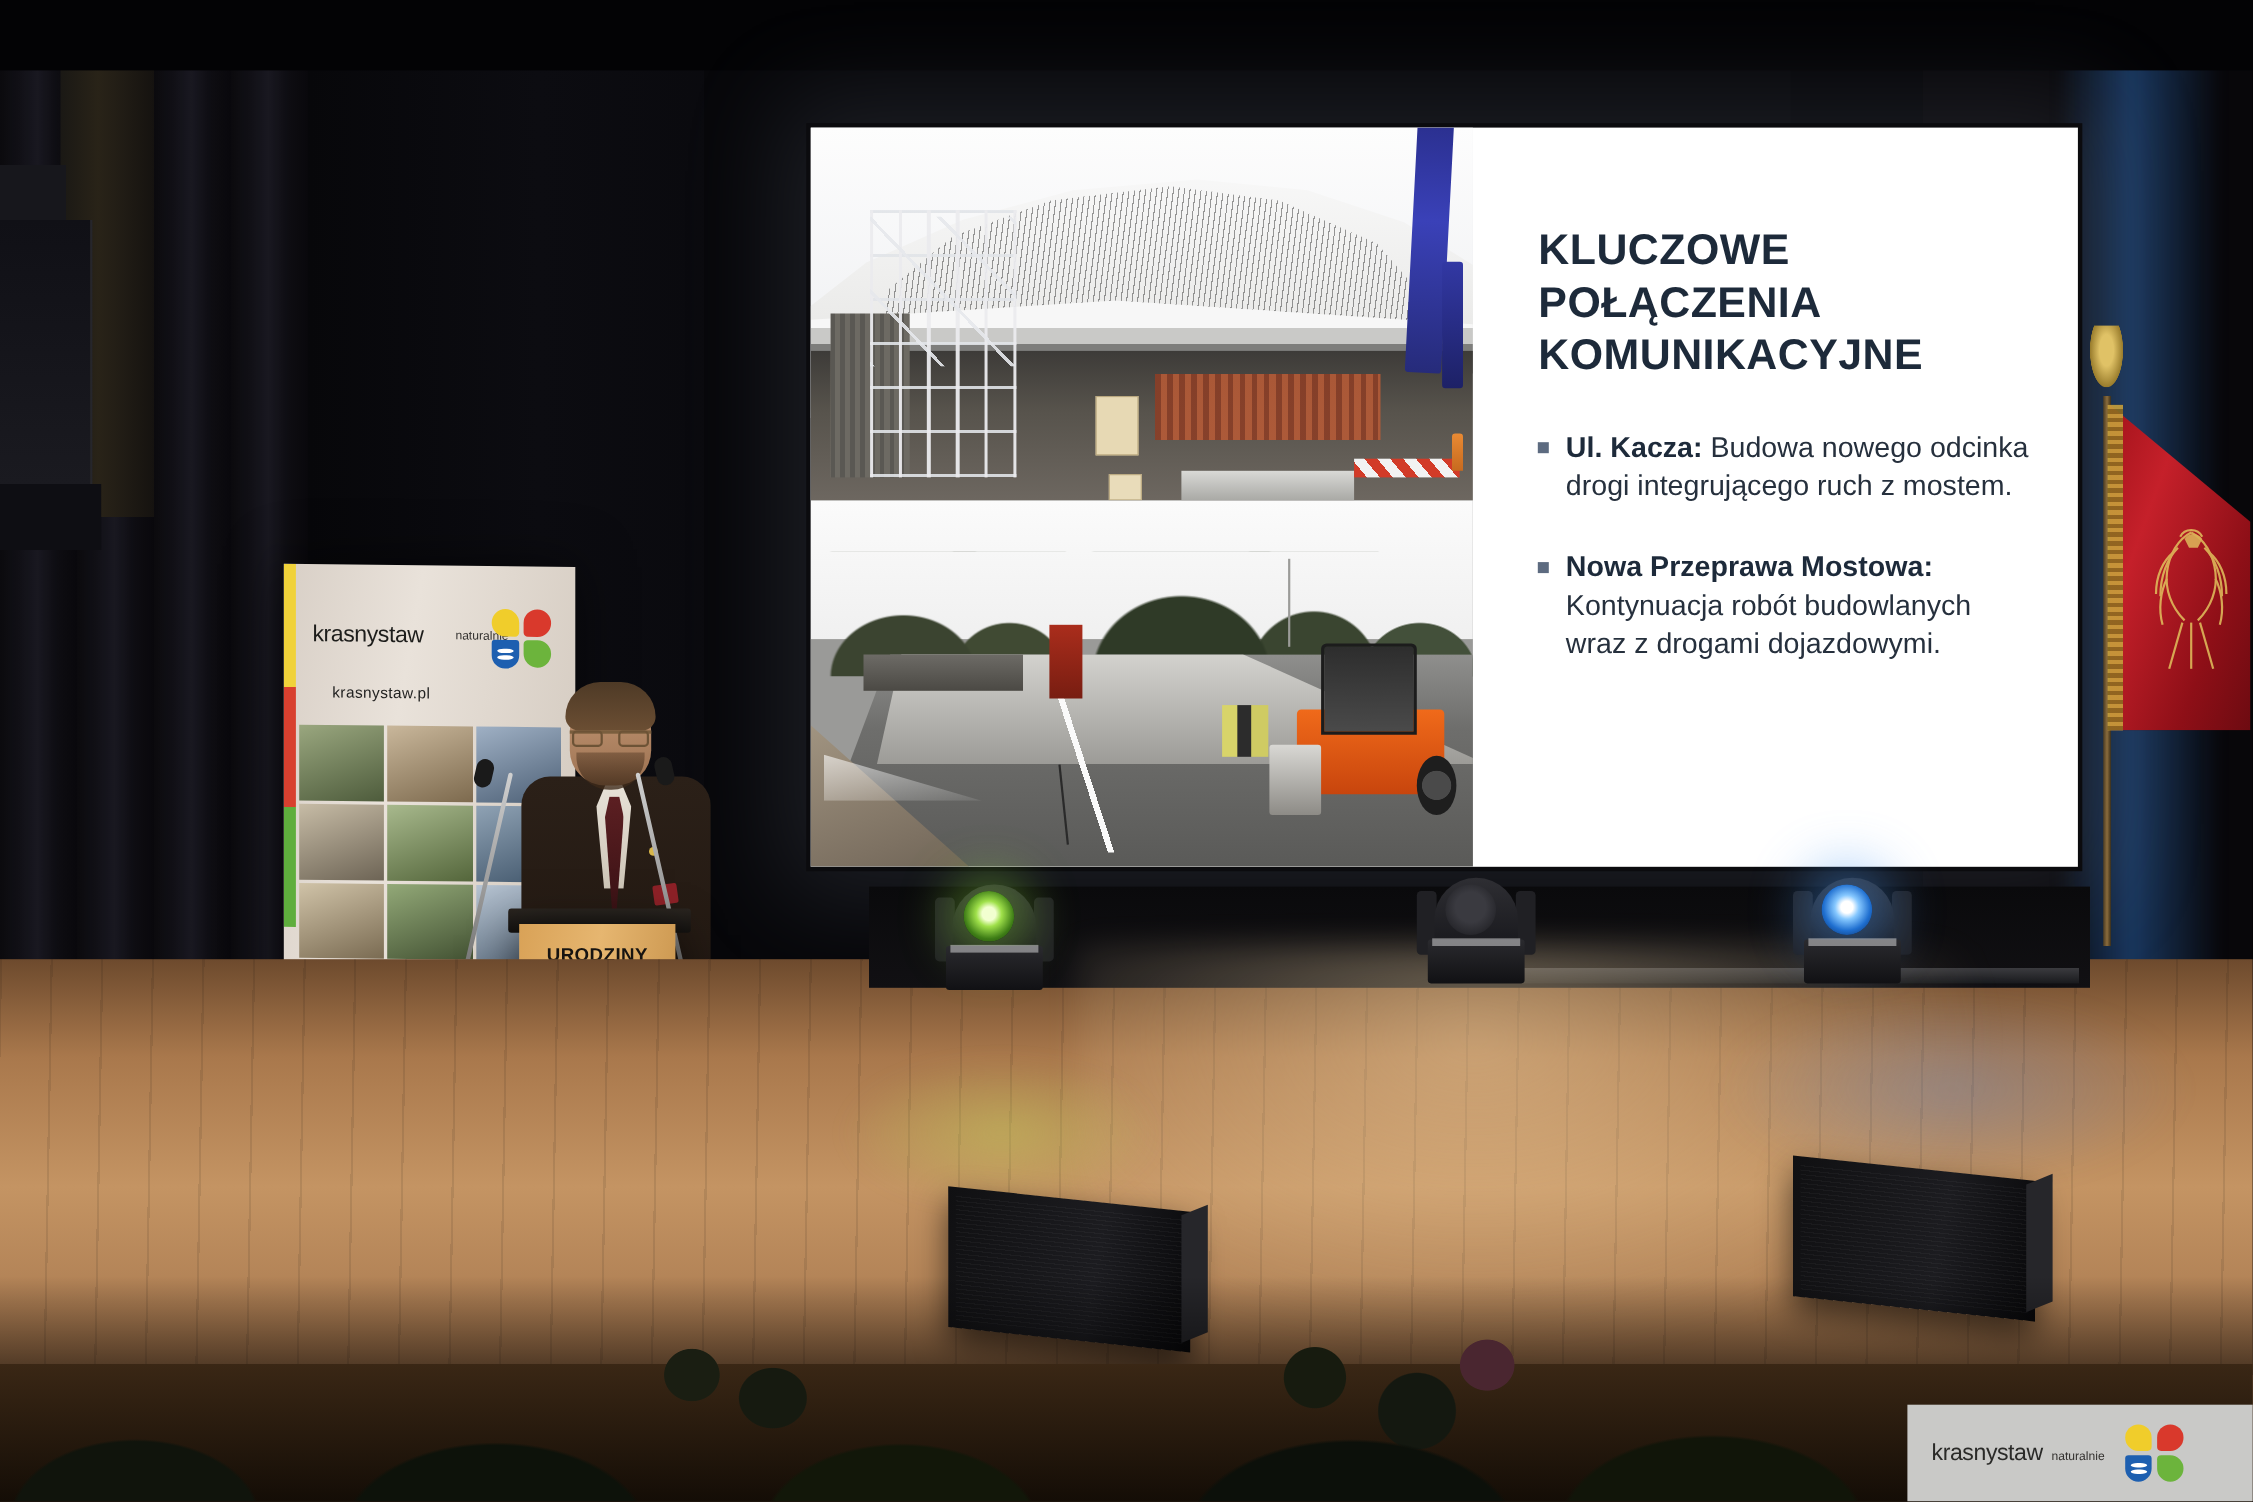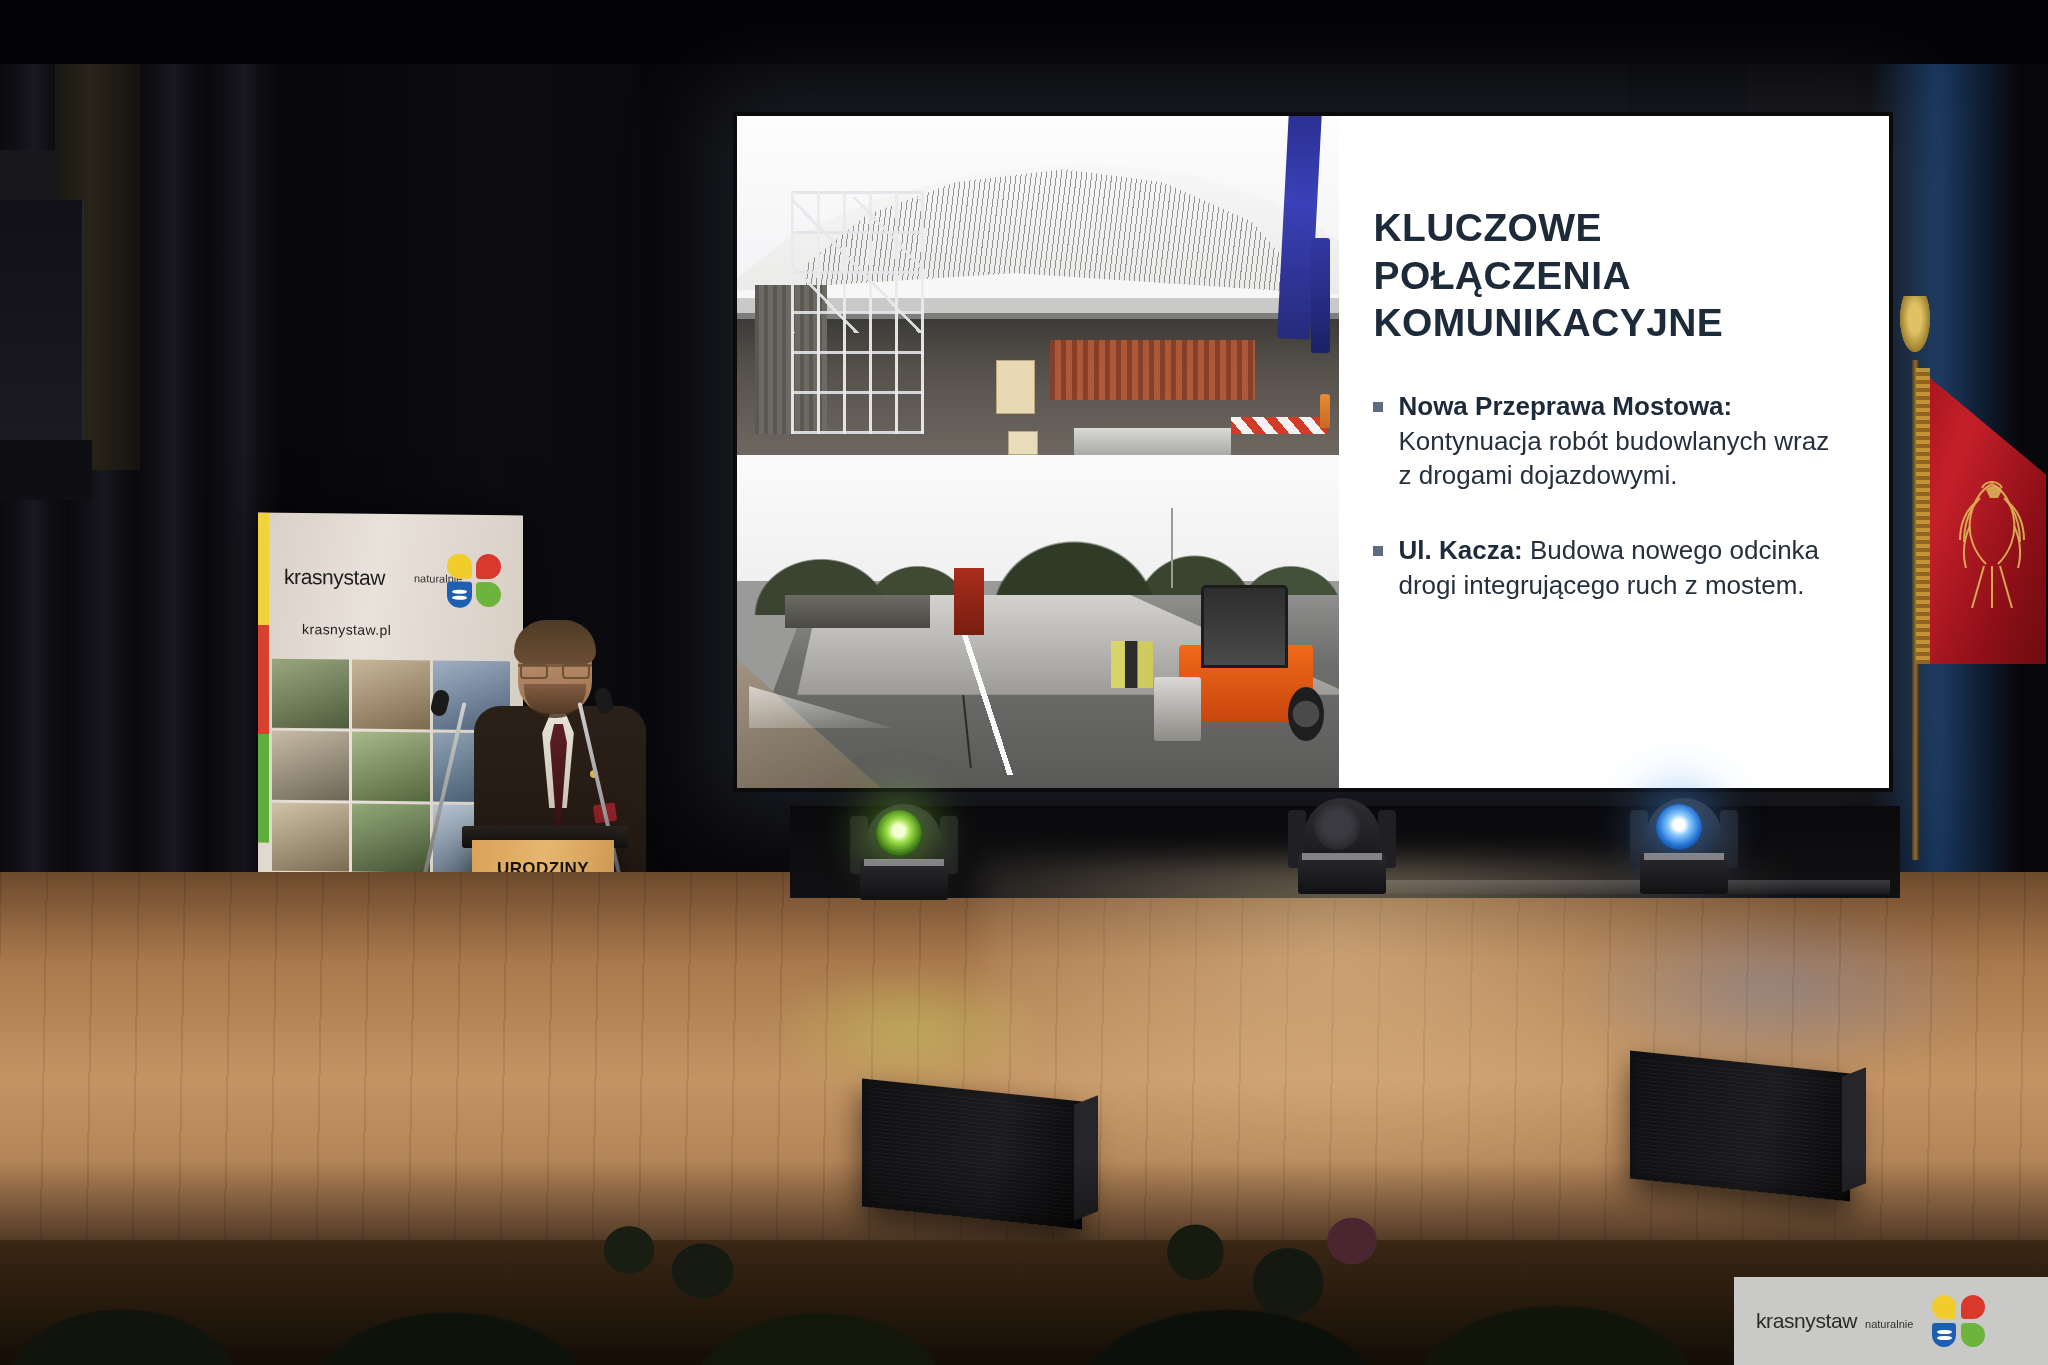--- a/index.html
+++ b/index.html
@@ -65,20 +65,21 @@
   
   .screen-frame {
     position:absolute; left:733px; top:112px; width:1160px; height:680px;
     background:#0b0b0e; padding:4px;
     box-shadow:0 0 90px 25px rgba(180,190,215,.13);
   }
   .slide {
     position:relative; width:100%; height:100%;
     background:#ffffff; overflow:hidden;
     display:flex;
+    gap:25px;
   }
   .slide-left { width:52.3%; height:100%; display:flex; flex-direction:column; }
   .slide-right { flex:1; padding:88px 44px 0 34px; }
 
   
   .photo { position:relative; overflow:hidden; background:#cfcfcf; }
   .photo-bridge { height:50.4%; background:linear-gradient(180deg,#f3f4f6 0%,#e6e7ea 40%,#b9b6b0 100%); }
   .ph-sky { position:absolute; inset:0; background:linear-gradient(180deg,#fdfdfd,#f1f2f4 55%,#e9e9ea); }
   .ph-arch {
     position:absolute; left:-2%; top:6%; width:104%; height:72%;
@@ -567,28 +568,28 @@
         </div>
 
       </div>
 
       <div class="slide-right">
         <div class="slide-title">KLUCZOWE POŁĄCZENIA KOMUNIKACYJNE</div>
 
         <div class="bullet">
           <div class="bullet-mark"></div>
           <div class="bullet-text">
-            <b>Nowa Przeprawa Mostowa:</b><span> Kontynuacja robót budowlanych wraz z drogami dojazdowymi.</span>
+            <b>Ul. Kacza:</b><span> Budowa nowego odcinka drogi integrującego ruch z mostem.</span>
           </div>
         </div>
 
         <div class="bullet">
           <div class="bullet-mark"></div>
           <div class="bullet-text">
-            <b>Ul. Kacza:</b><span> Budowa nowego odcinka drogi integrującego ruch z mostem.</span>
+            <b>Nowa Przeprawa Mostowa:</b><span> Kontynuacja robót budowlanych wraz z drogami dojazdowymi.</span>
           </div>
         </div>
       </div>
 
     </div>
   </div>
 
   <div class="banner">
     <div class="banner-stripe"></div>
 

